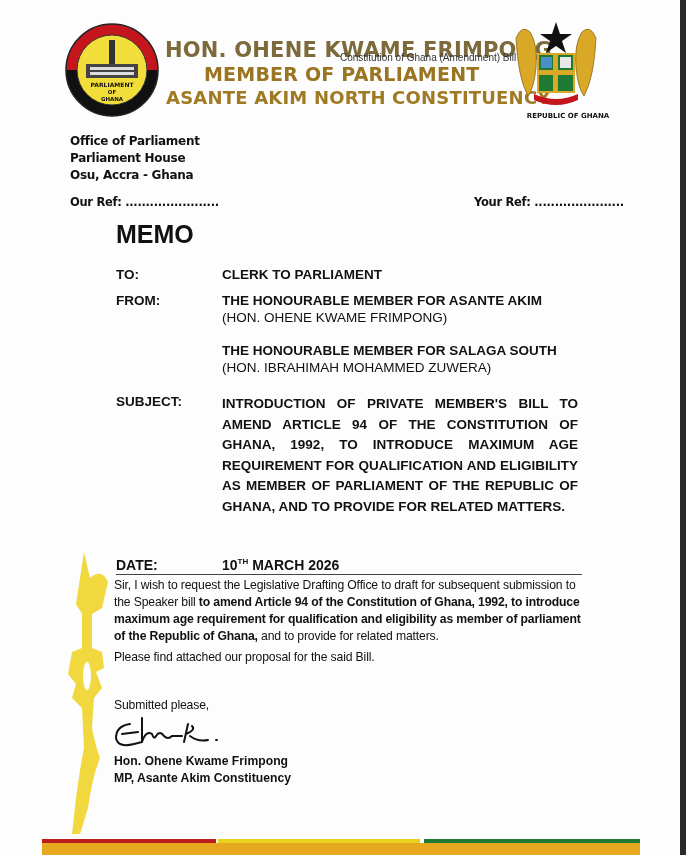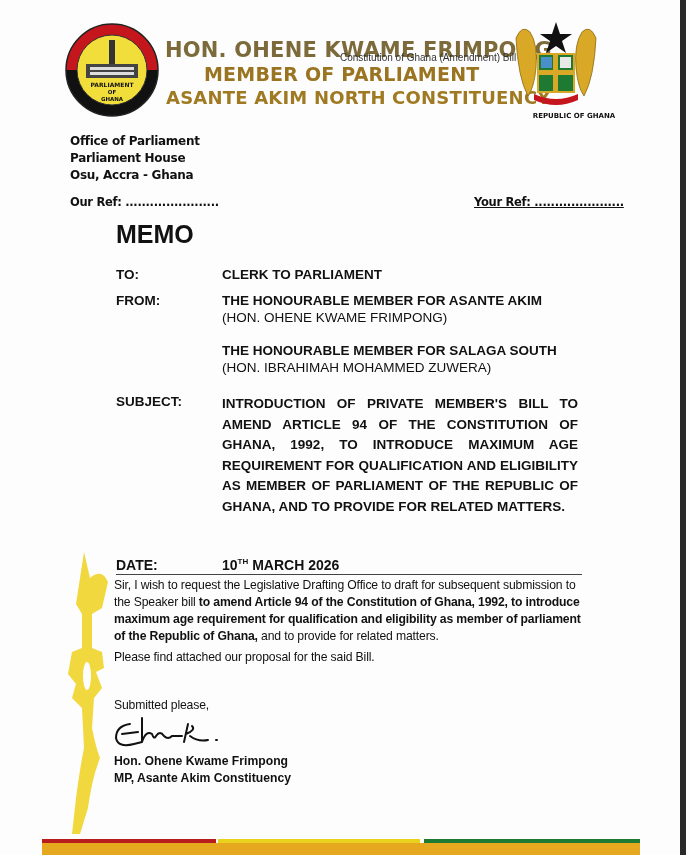--- a/index.html
+++ b/index.html
@@ -64,31 +64,31 @@
       <path d="M8 20 Q14 6 22 14 Q30 26 28 50 Q26 70 20 78 Q10 60 8 20Z" fill="#d9a826" stroke="#8a6a18" stroke-width="0.8"></path>
       <path d="M88 20 Q82 6 74 14 Q66 26 68 50 Q70 70 76 78 Q86 60 88 20Z" fill="#d9a826" stroke="#8a6a18" stroke-width="0.8"></path>
       <polygon points="48,4 52,16 64,16 54,23 58,35 48,28 38,35 42,23 32,16 44,16" fill="#111"></polygon>
       <rect x="30" y="36" width="36" height="38" fill="#1e7a32" stroke="#d9a826" stroke-width="2"></rect>
       <rect x="30" y="52" width="36" height="5" fill="#d9a826"></rect>
       <rect x="45" y="36" width="5" height="38" fill="#d9a826"></rect>
       <rect x="33" y="39" width="11" height="11" fill="#4a90c8"></rect>
       <rect x="52" y="39" width="11" height="11" fill="#e8e8e8"></rect>
       <path d="M26 76 Q48 86 70 76 L70 82 Q48 92 26 82Z" fill="#c4161c"></path>
     </svg>
-    <div style="position:absolute;left:18px;top:94px;width:96px;text-align:center;font-size:7px;font-weight:bold;font-family:'DejaVu Sans',sans-serif;white-space:nowrap;">REPUBLIC OF GHANA</div>
+    <div style="position:absolute;left:12px;top:94px;width:96px;text-align:center;font-size:7px;font-weight:bold;font-family:'DejaVu Sans',sans-serif;white-space:nowrap;">REPUBLIC OF GHANA</div>
   </div>
 
   <div class="addr">
     <div>Office of Parliament</div>
     <div>Parliament House</div>
     <div>Osu, Accra - Ghana</div>
   </div>
 
   <div class="ref" style="left:70px;">Our Ref: .......................</div>
-  <div class="ref" style="left:474px;text-decoration:underline;">Your Ref: ......................</div>
+  <div class="ref" style="left:474px;">Your Ref: ......................</div>
 
   <div class="memo-title">MEMO</div>
 
   <div class="row-label" style="top:267px;text-align:center;">TO:</div>
   <div class="row-val b" style="top:267px;">CLERK TO PARLIAMENT</div>
 
   <div class="row-label" style="top:293px;">FROM:</div>
   <div class="row-val b" style="top:293px;">THE HONOURABLE MEMBER FOR ASANTE AKIM</div>
   <div class="row-val b" style="top:343px;">THE HONOURABLE MEMBER FOR SALAGA SOUTH</div>
   <div class="row-val" style="top:310px;">(HON. OHENE KWAME FRIMPONG)</div>

